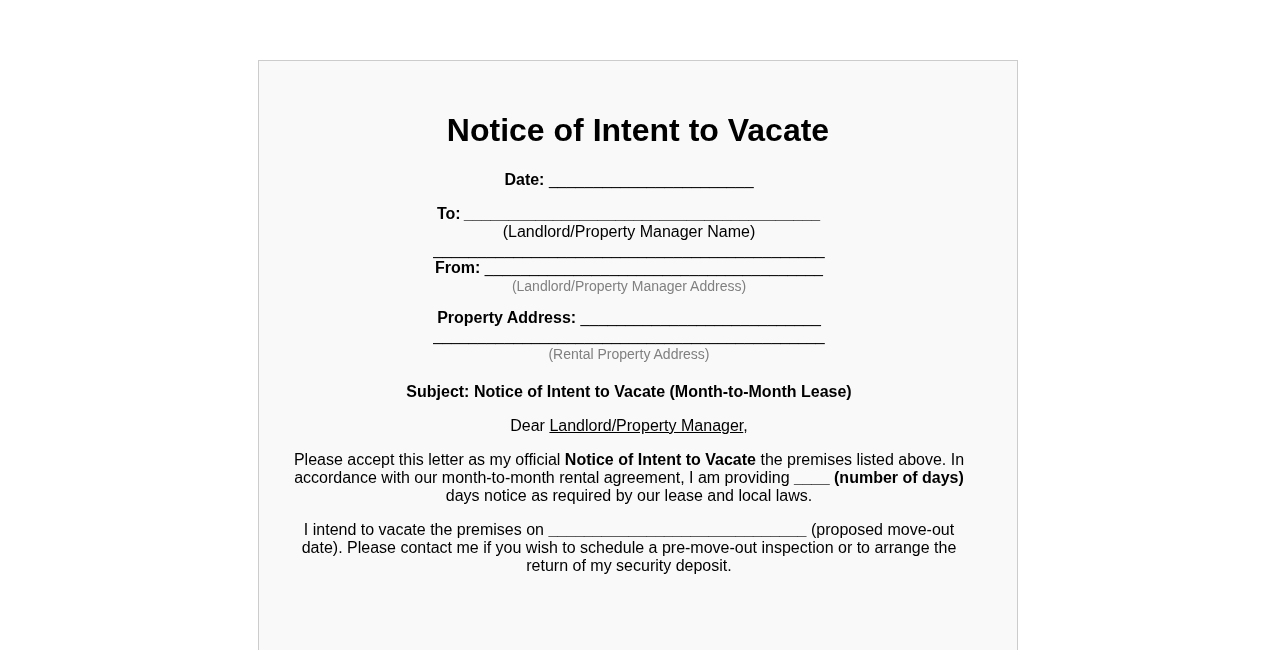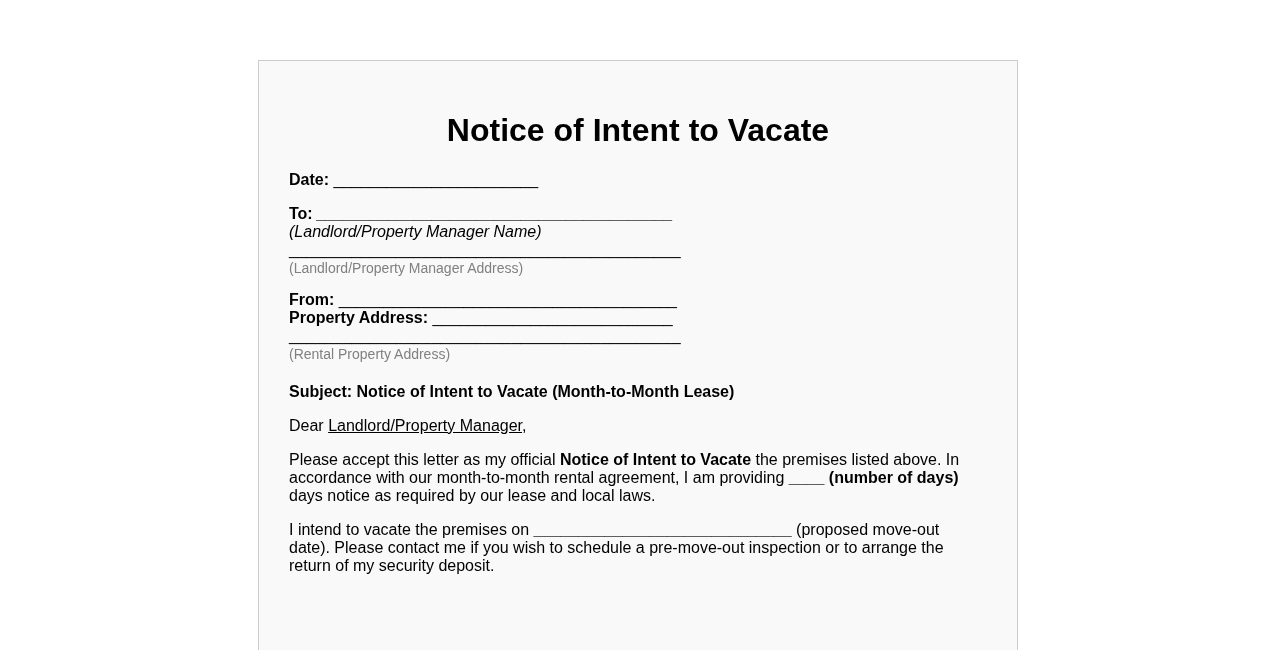--- a/index.html
+++ b/index.html
@@ -3,24 +3,24 @@
   <meta charset="utf-8">
   <style>
     html, body { margin: 0; padding: 0; background: #ffffff; }
     body { width: 1278px; height: 650px; overflow: hidden; position: relative; font-family: "Liberation Sans", sans-serif; color: #000; }
     .page {
       position: absolute; left: 258px; top: 60px; width: 760px; height: 620px;
       background: #f9f9f9; border: 1px solid #cccccc; box-sizing: border-box;
       padding: 0 30px;
     }
     h1 { font-size: 32px; font-weight: bold; text-align: center; margin: 0; position: absolute; left: 0; right: 0; top: 50px; line-height: 38px; }
-    .content { position: absolute; left: 30px; top: 110px; width: 680px; font-size: 16px; line-height: 18px; }
+    .content { position: absolute; left: 30px; top: 110px; width: 680px; font-size: 16px; line-height: 18px; text-align: center; }
     .blk { margin: 0; }
     .b { font-weight: bold; }
-    .i { font-style: italic; }
+    .i { }
     .hint { color: #808080; font-size: 14px; line-height: 18px; }
     .u { text-decoration: underline; }
     p { margin: 0; }
   </style>
 </head>
 <body>
 
 <div class="page">
   <h1>Notice of Intent to Vacate</h1>
   <div class="content">
@@ -28,26 +28,26 @@
       <span>Date:</span>
       <span style="font-weight:normal;">_______________________</span>
     </p>
 
     <p class="blk b">
       <span>To:</span>
       <span style="font-weight:normal;font-style:italic;">________________________________________</span>
     </p>
     <p class="blk i">(Landlord/Property Manager Name)</p>
     <p class="blk">____________________________________________</p>
-    <p class="blk hint" style="margin-bottom:14px;">(Landlord/Property Manager Address)</p>
-
     <p class="blk b">
       <span>From:</span>
       <span style="font-weight:normal;">______________________________________</span>
     </p>
+
+    <p class="blk hint" style="margin-bottom:14px;">(Landlord/Property Manager Address)</p>
     <p class="blk b">
       <span>Property Address:</span>
       <span style="font-weight:normal;">___________________________</span>
     </p>
     <p class="blk">____________________________________________</p>
     <p class="blk hint" style="margin-bottom:20px;">(Rental Property Address)</p>
 
     <p class="blk b" style="margin-bottom:16px;">Subject: Notice of Intent to Vacate (Month-to-Month Lease)</p>
 
     <p class="blk" style="margin-bottom:16px;">

